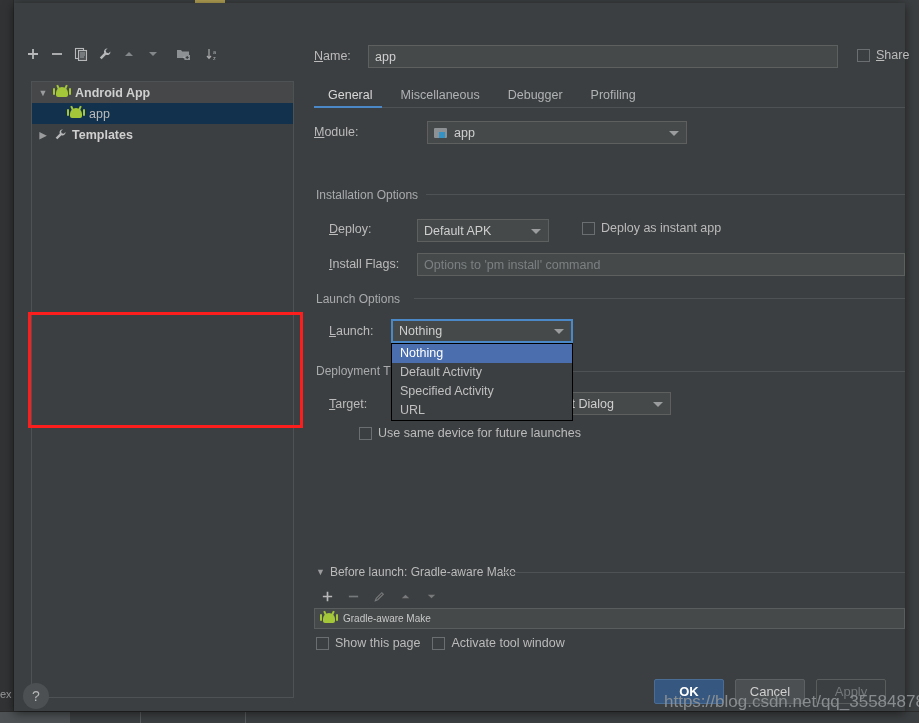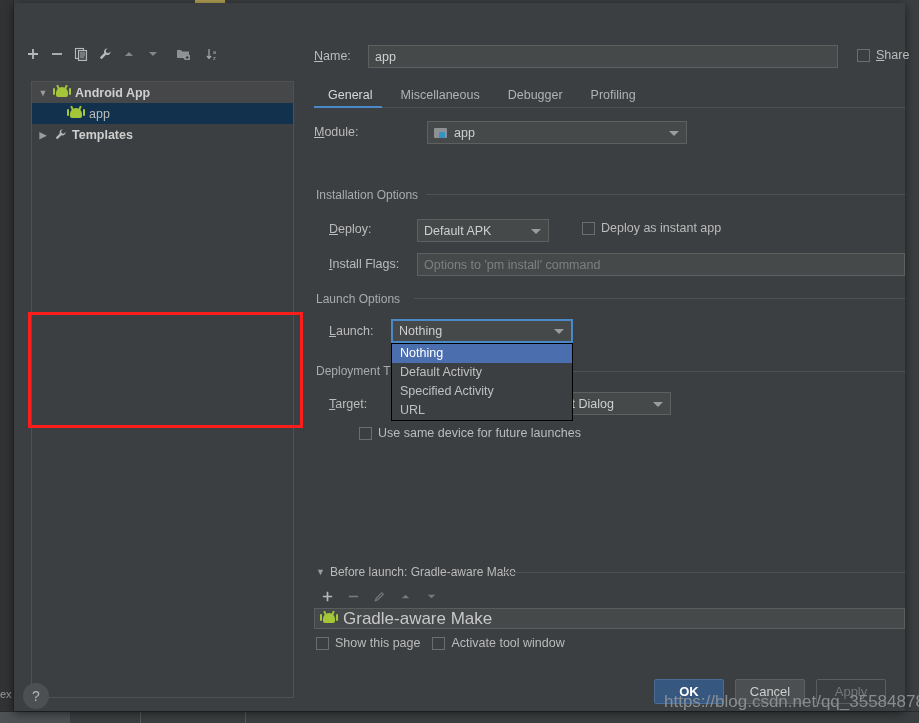--- a/index.html
+++ b/index.html
@@ -307,21 +307,21 @@
   #bl-toolbar {
     position: absolute; left: 12px; top: 552px;
     display: flex; align-items: center; gap: 4px;
   }
   #bl-list {
     position: absolute; left: 10px; top: 575px;
     width: 591px; height: 21px;
     background: #45494a; border: 1px solid #5a5d5e;
     display: flex; align-items: center; padding-left: 6px;
   }
-  #bl-list-label { font-size: 17px; color: #c8c8c8; margin-left: 6px; }
+  #bl-list-label { font-size: 10px; color: #c8c8c8; margin-left: 6px; }
   #bl-checks {
     position: absolute; left: 12px; top: 603px;
     display: flex; align-items: center; gap: 12px;
   }
   .chk-lbl { display: flex; align-items: center; gap: 6px; cursor: pointer; font-size: 12.5px; color: #bbbbbb; }
 
   
   #help-btn {
     position: absolute; left: 9px; top: 650px;
     width: 26px; height: 26px; border-radius: 13px;

